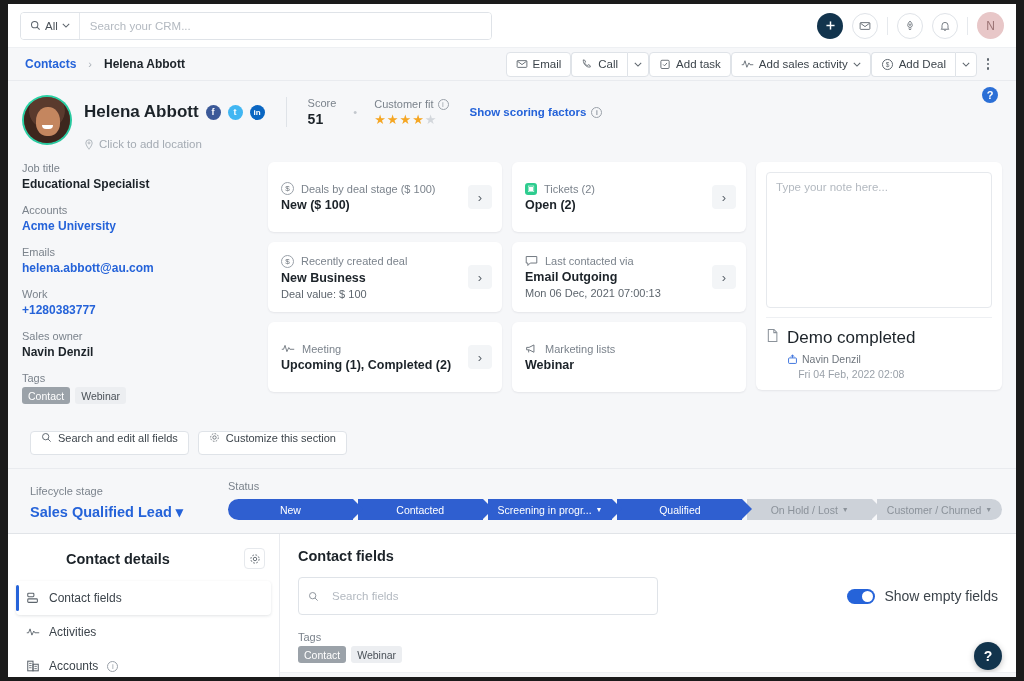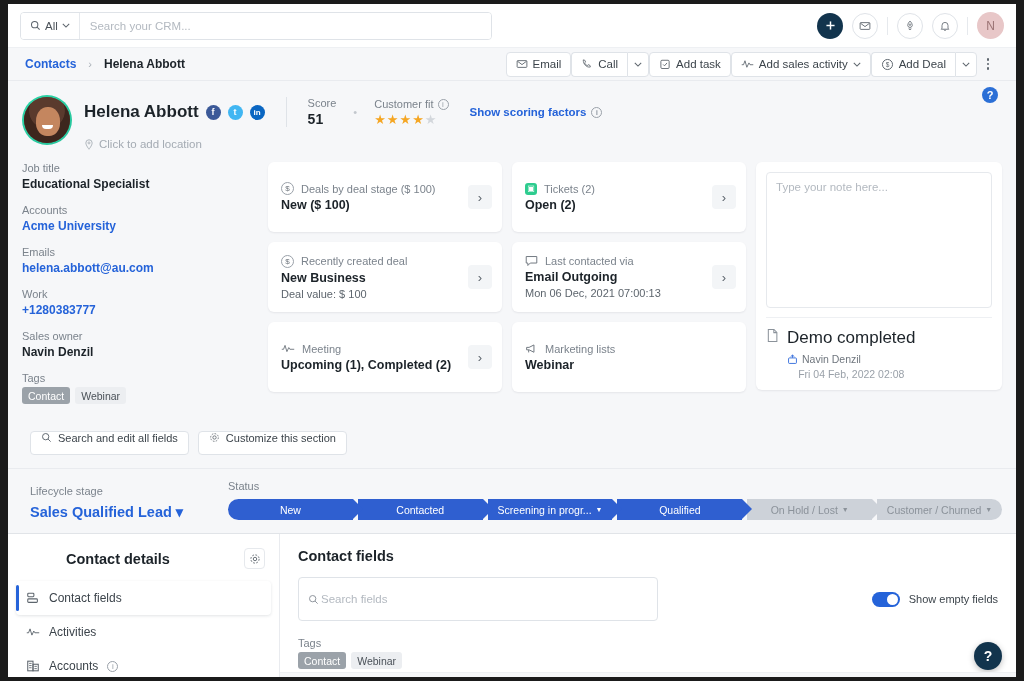--- a/index.html
+++ b/index.html
@@ -230,31 +230,31 @@
     cursor: pointer; background: #fff; }
   .nav-item { display: flex; align-items: center; gap: 9px; height: 34px;
     padding: 0 10px; font-size: 12px; color: #3c444b; cursor: pointer;
     border-radius: 4px; position: relative; }
   .nav-item.active { background: #fff; box-shadow: 0 1px 3px rgba(20,30,50,.12); }
   .nav-item.active::before { content: ""; position: absolute; left: 0; top: 4px;
     bottom: 4px; width: 3px; border-radius: 2px; background: #2563d9; }
   .rcontent { flex: 1; padding: 14px 18px 0 18px; position: relative; overflow: hidden; }
   .r-title { font-size: 14.5px; font-weight: 700; color: #1c2329; margin-bottom: 13px; }
   .srow { display: flex; align-items: center; }
-  .sfield { width: 360px; height: 44px; border: 1px solid #dfe3e8; border-radius: 4px;
-    display: flex; align-items: center; gap: 2px; padding: 0 9px; background: #fff; }
+  .sfield { width: 360px; height: 38px; border: 1px solid #dfe3e8; border-radius: 4px;
+    display: flex; align-items: center; gap: 13px; padding: 0 9px; background: #fff; }
   .sfield input { border: 0; outline: none; flex: 1; font-size: 11.5px;
     font-family: "Liberation Sans", sans-serif; }
   .sfield input::placeholder { color: #b3b9c0; }
   .tgl-wrap { margin-left: auto; display: flex; align-items: center; gap: 9px; }
   .tgl { width: 28px; height: 15px; border-radius: 8px; background: #2563d9;
     position: relative; cursor: pointer; }
   .tgl i { position: absolute; right: 2px; top: 2px; width: 11px; height: 11px;
     border-radius: 50%; background: #fff; display: block; }
-  .tgl-lbl { font-size: 11px; color: #3c444b; }
+  .tgl-lbl { font-size: 14px; color: #3c444b; }
   .tagsec { margin-top: 16px; }
   .tagsec .f-lbl { font-size: 11px; }
   .basic-row { position: absolute; left: 0; right: 0; bottom: 0; height: 24px;
     background: #f6f7f9; border-top: 1px solid #eef0f3;
     display: flex; align-items: center; gap: 9px; padding: 0 18px; }
   .basic-ic { width: 16px; height: 16px; border-radius: 3px; background: #fff;
     border: 1px solid #e6e9ed; }
   .help-fab { position: absolute; right: 14px; bottom: 26px; width: 28px; height: 28px;
     border-radius: 50%; background: #12344d; color: #fff; font-size: 14px;
     font-weight: 700; display: flex; align-items: center; justify-content: center;

